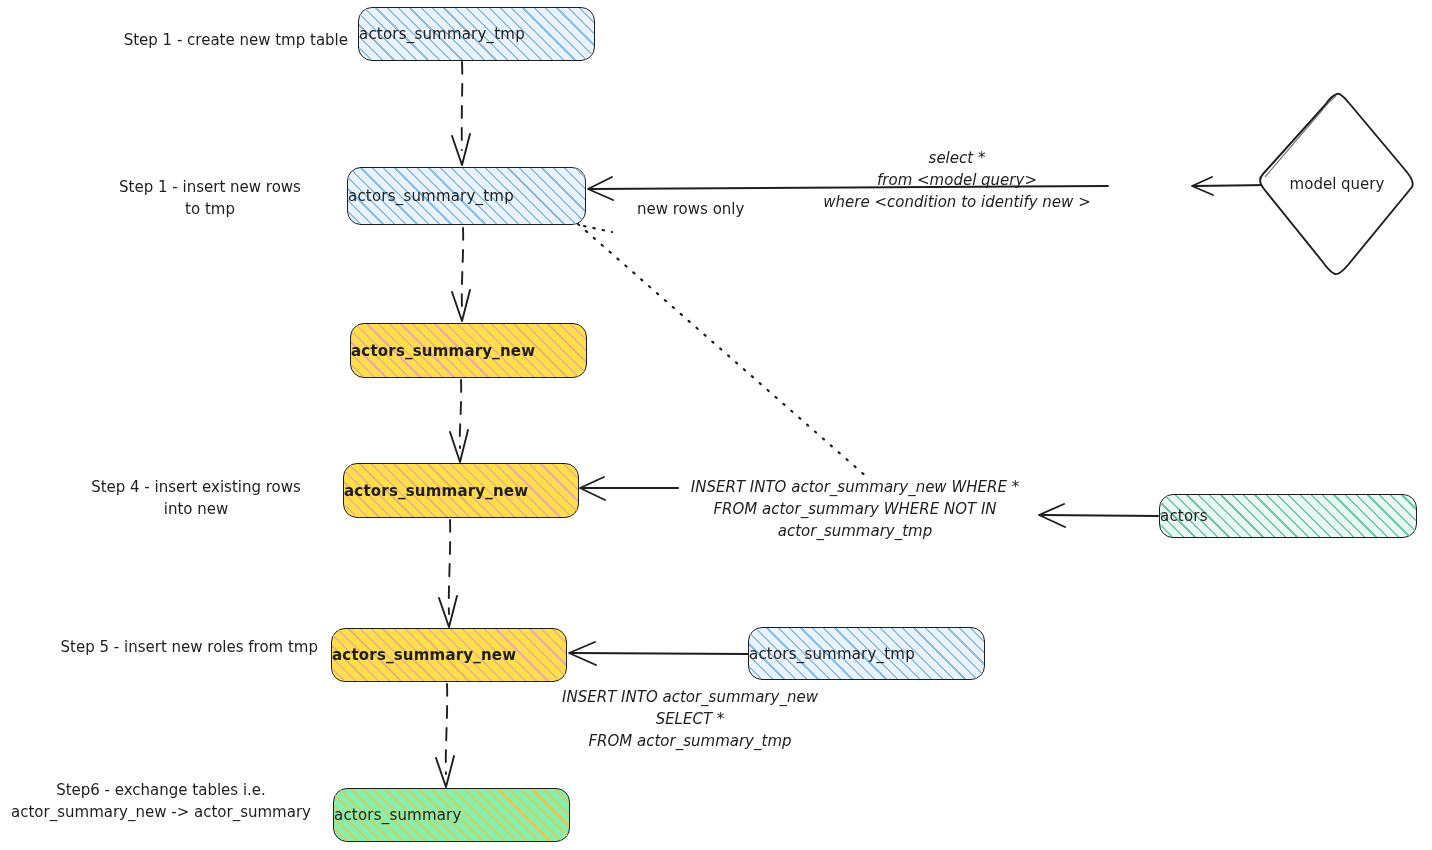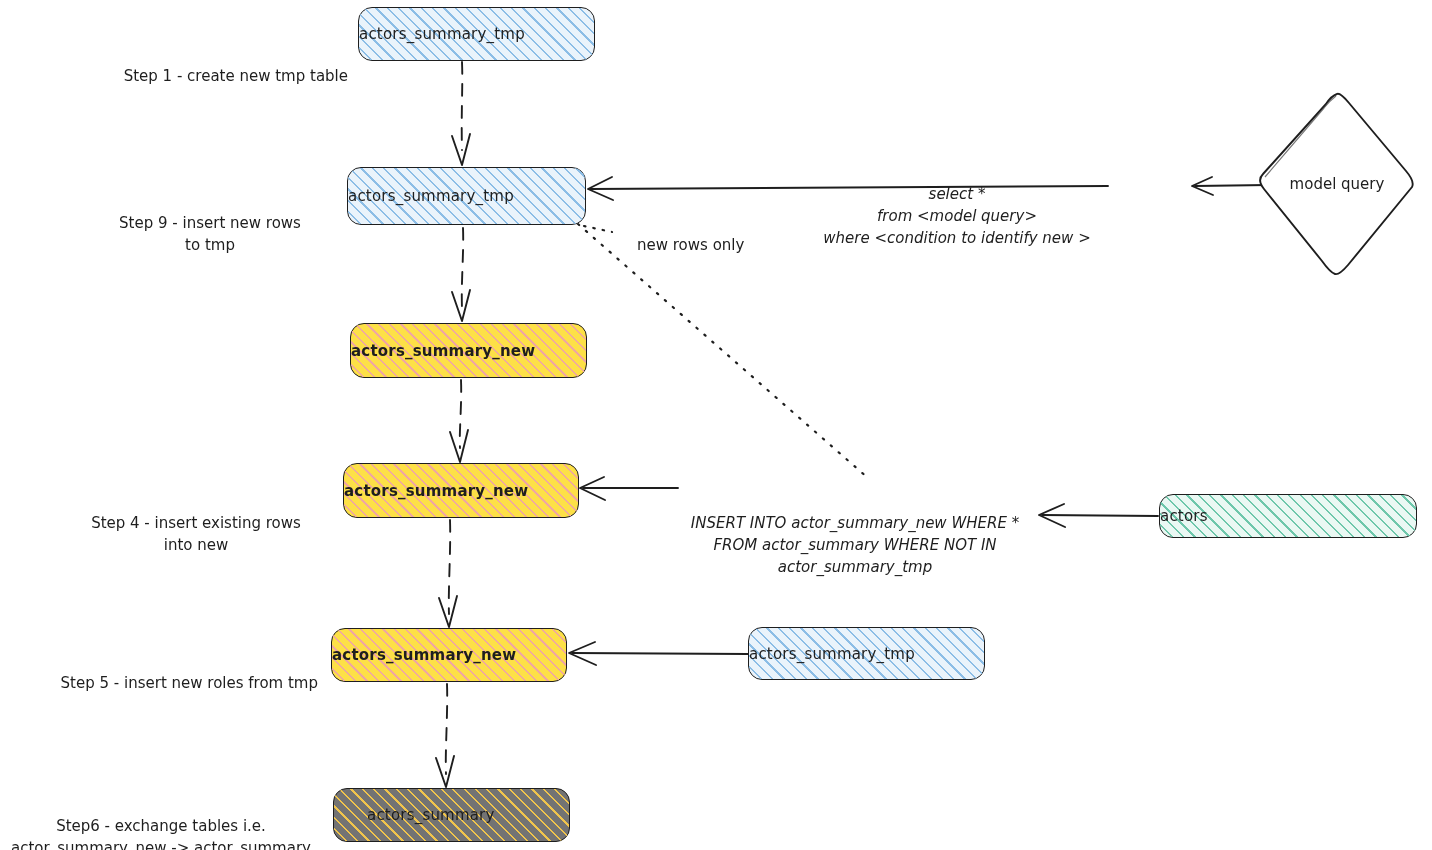--- a/index.html
+++ b/index.html
@@ -12,29 +12,29 @@
   .node .nlabel{position:relative;z-index:2;font-family:"DejaVu Sans",sans-serif;
         font-size:15px;color:#1e1e1e;letter-spacing:.2px;white-space:nowrap;}
   .node::before{content:"";position:absolute;inset:0;border-radius:12px;z-index:1;}
 
   .fill-blue{background:#eaf3fb;}
   .fill-blue::before{background:repeating-linear-gradient(45deg,#8cbde6 0 1.6px,rgba(0,0,0,0) 1.6px 8px);}
   .fill-red{background:#fde047;font-weight:bold;}
   .fill-red::before{background:repeating-linear-gradient(45deg,#f0a8a0 0 1.6px,rgba(0,0,0,0) 1.6px 8px);}
   .fill-green{background:#eaf8f3;}
   .fill-green::before{background:repeating-linear-gradient(45deg,#6ec7ab 0 1.6px,rgba(0,0,0,0) 1.6px 8px);}
-  .fill-yellow{background:#737373;padding-left:33px;}
+  .fill-yellow{background:#86efac;}
   .fill-yellow::before{background:repeating-linear-gradient(45deg,#f0c44c 0 1.6px,rgba(0,0,0,0) 1.6px 8px);}
 
   .diamond{position:absolute;}
   .diamond .dlabel{position:absolute;left:0;right:0;top:50%;transform:translateY(-50%);
         text-align:center;font-size:15px;color:#1e1e1e;font-family:"DejaVu Sans",sans-serif;}
 
   .cap{position:absolute;color:#1e1e1e;font-family:"DejaVu Sans",sans-serif;
-       font-size:15px;line-height:1.45;white-space:pre-line;margin-top:36px;}
+       font-size:15px;line-height:1.45;white-space:pre-line;}
   .cap.center{text-align:center;}
   .cap.right{text-align:right;}
   .cap.left{text-align:left;}
   .mono-ish{font-family:"DejaVu Sans",sans-serif;font-style:italic;}
 </style>
 </head>
 <body>
 
 <div id="stage">
 
@@ -130,21 +130,21 @@
   <div class="node fill-blue" style="left:748px;top:627px;width:237px;height:53px;">
     <span class="nlabel">actors_summary_tmp</span>
   </div>
 
   <div class="node fill-green" style="left:1159px;top:494px;width:258px;height:44px;">
     <span class="nlabel">actors</span>
   </div>
 
   <div class="cap right" style="left:80px;top:30px;width:268px;">Step 1 - create new tmp table</div>
 
-  <div class="cap center" style="left:85px;top:177px;width:250px;">Step 9 - insert new rows
+  <div class="cap center" style="left:85px;top:177px;width:250px;">Step 1 - insert new rows
 to tmp</div>
 
 
   <div class="cap center" style="left:60px;top:477px;width:272px;">Step 4 - insert existing rows
 into new</div>
 
   <div class="cap right" style="left:20px;top:637px;width:298px;">Step 5 - insert new roles from tmp</div>
 
   <div class="cap center" style="left:0px;top:780px;width:322px;">Step6 - exchange tables i.e.
 actor_summary_new -&gt; actor_summary</div>
@@ -152,14 +152,17 @@
   <div class="cap left" style="left:637px;top:199px;width:180px;">new rows only</div>
 
   <div class="cap center mono-ish" style="left:818px;top:148px;width:278px;">select *
 from &lt;model query&gt;
 where &lt;condition to identify new &gt;</div>
 
   <div class="cap center mono-ish" style="left:676px;top:477px;width:358px;">INSERT INTO actor_summary_new WHERE *
 FROM actor_summary WHERE NOT IN
 actor_summary_tmp</div>
 
+  <div class="cap center mono-ish" style="left:545px;top:687px;width:290px;">INSERT INTO actor_summary_new
+SELECT *
+FROM actor_summary_tmp</div>
 
 </div>
 
 </body></html>

